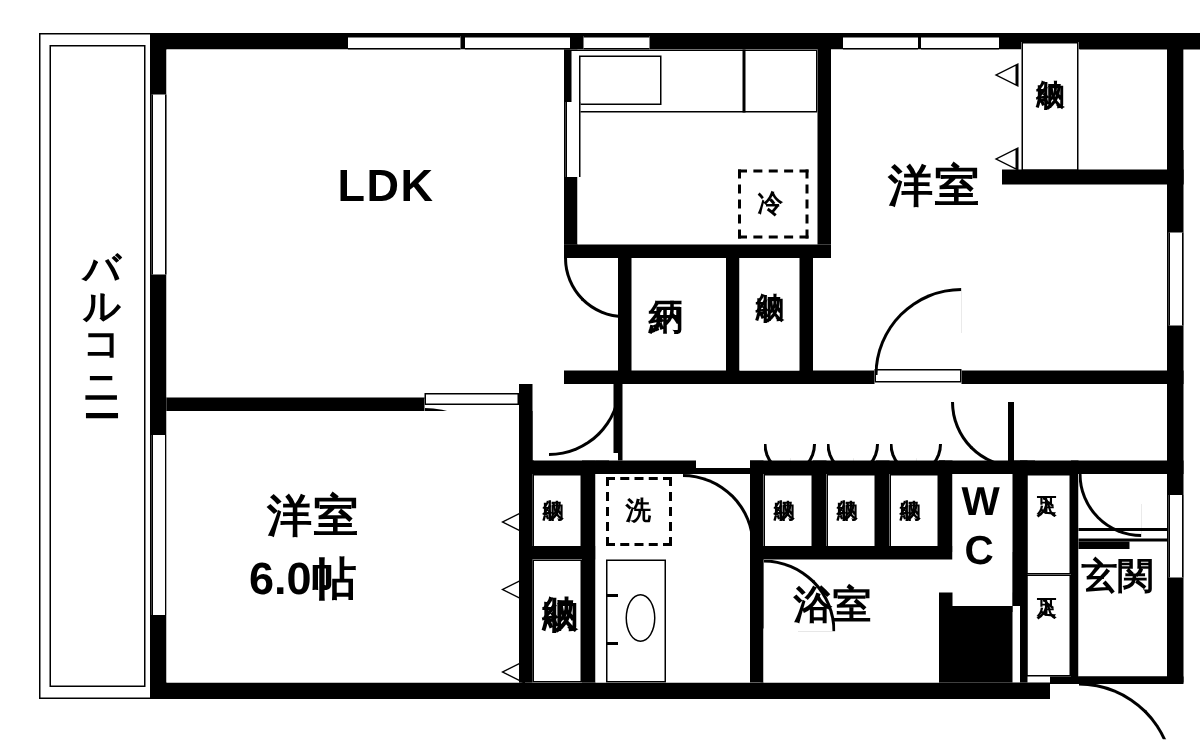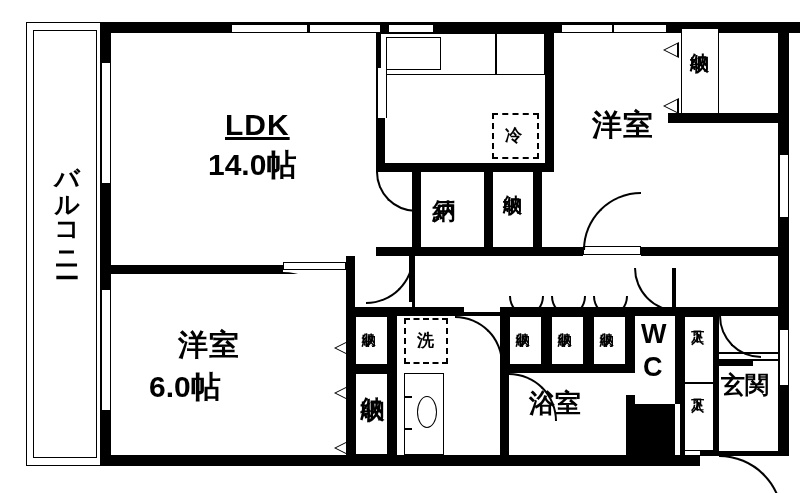--- a/index.html
+++ b/index.html
@@ -70,39 +70,38 @@
 
   <div class="diag" style="left:668px;top:22px;width:121px;height:100px;
               clip-path:polygon(0 0, 121px 0, 121px 100px, 121px 100px, 48px 0);
               background:#000;"></div>
   <div class="blk" style="left:668px;top:22px;width:121px;height:101px;
               clip-path:polygon(52px 0, 121px 0, 121px 101px, 52px 101px, 52px 101px);
               "></div>
   <div class="room" style="left:681px;top:28px;width:38px;height:84px;"></div>
 
   <div class="room" style="left:111px;top:33px;width:265px;height:232px;"></div>
-  <div class="lbl room-name" style="left:225px;top:110px;text-decoration:underline;">LDK</div>
-  <div class="lbl room-size" style="left:208px;top:150px;">14.0帖</div>
+  <div class="lbl room-name" style="left:225px;top:110px;">LDK</div>
 
   <div class="win-h" style="left:232px;top:24px;width:75px;height:7px;"></div>
   <div class="win-h" style="left:310px;top:24px;width:70px;height:7px;"></div>
 
   <div class="win-v" style="left:101px;top:63px;width:8px;height:120px;"></div>
   <div class="win-v" style="left:101px;top:290px;width:8px;height:120px;"></div>
 
   <div class="wall" style="left:111px;top:265px;width:235px;height:9px;"></div>
 
   <div class="thin" style="left:283px;top:265px;width:63px;height:1px;background:#000;"></div>
   <div class="room" style="left:283px;top:266px;width:63px;height:8px;"></div>
   <div class="outline1" style="left:283px;top:262px;width:63px;height:8px;"></div>
   <div class="arc arc-tr" style="left:283px;top:272px;width:58px;height:58px;"></div>
 
   <div class="room" style="left:111px;top:274px;width:235px;height:181px;"></div>
   <div class="lbl room-name" style="left:178px;top:330px;">洋室</div>
-  <div class="lbl room-size" style="left:149px;top:372px;">6.0帖</div>
+  <div class="lbl room-size" style="left:166px;top:372px;">6.0帖</div>
 
   <div class="wall" style="left:376px;top:33px;width:9px;height:130px;"></div>
   <div class="room" style="left:385px;top:33px;width:160px;height:130px;"></div>
   <div class="wall" style="left:545px;top:22px;width:9px;height:141px;"></div>
   <div class="wall" style="left:376px;top:163px;width:178px;height:9px;"></div>
 
   <div class="outline1" style="left:380px;top:33px;width:165px;height:42px;"></div>
   <div class="outline1" style="left:386px;top:37px;width:55px;height:33px;"></div>
   <div class="thin" style="left:495px;top:33px;width:1.5px;height:42px;"></div>
 

